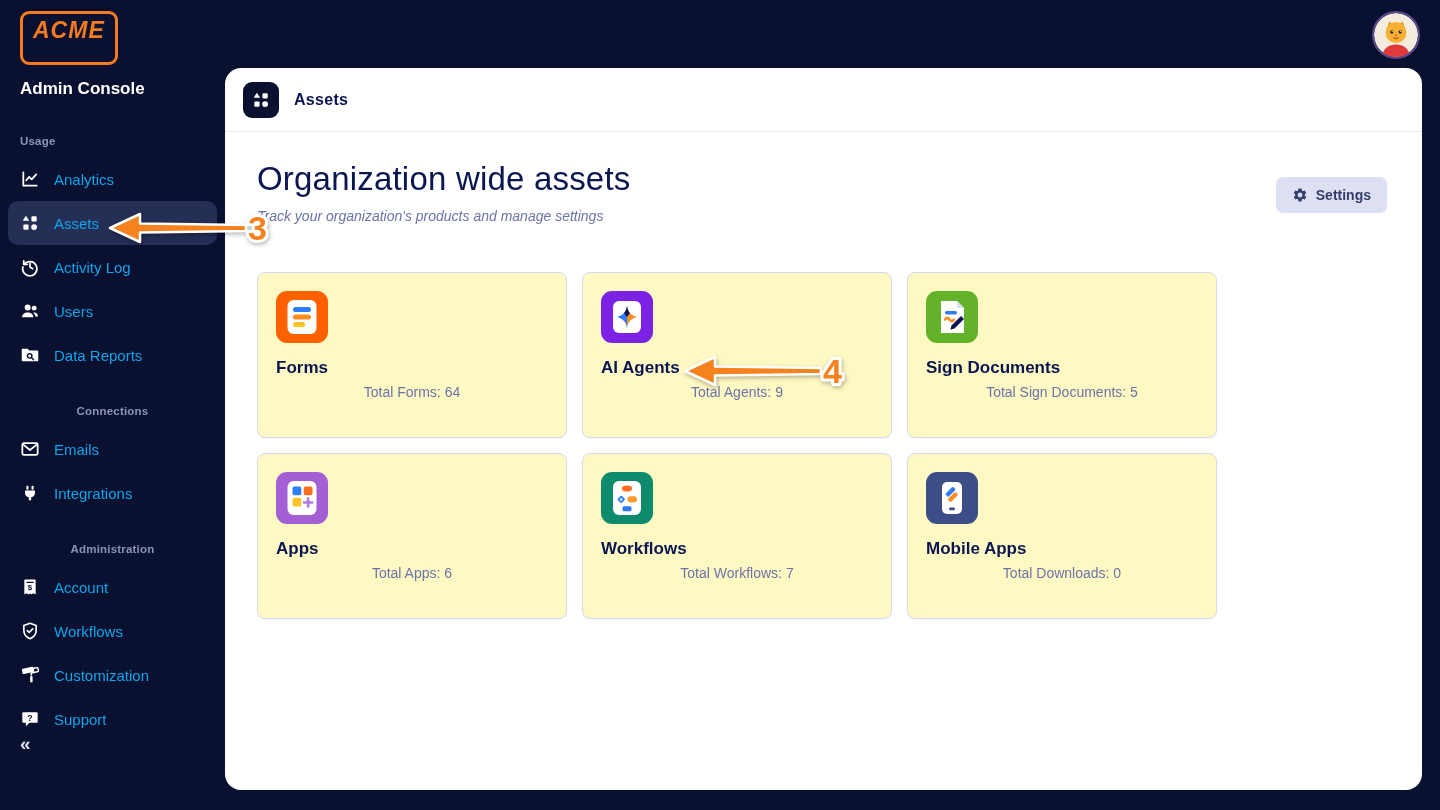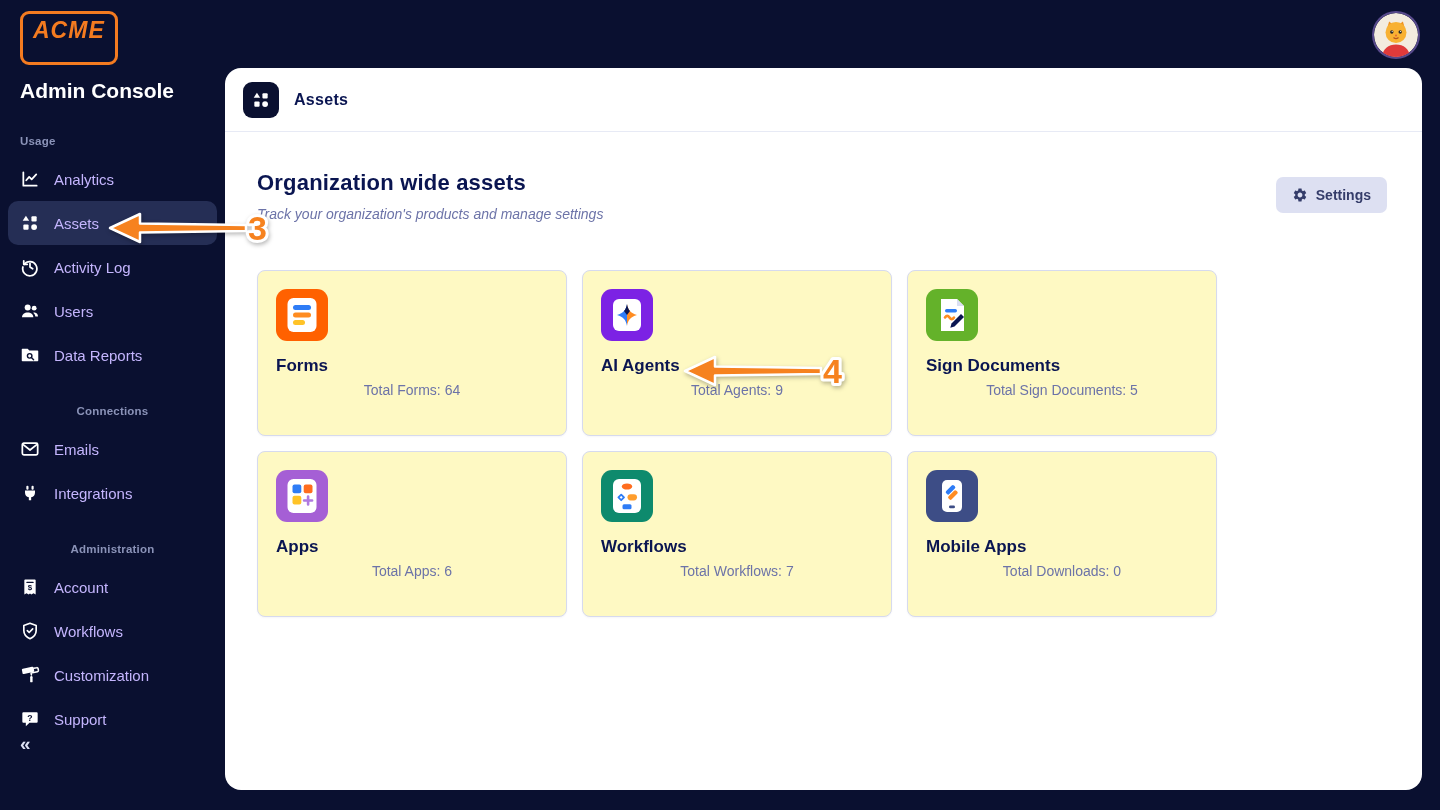--- a/index.html
+++ b/index.html
@@ -12,28 +12,28 @@
   }
 
   
   .sidebar { position:absolute; left:0; top:0; width:225px; height:810px; }
   .logo {
     position:absolute; left:20px; top:11px;
     border:3px solid #f47b20; border-radius:9px;
     padding:3px 10px 18px; color:#f47b20;
     font-weight:bold; font-style:italic; font-size:23px; letter-spacing:1px;
   }
-  .admin-title { position:absolute; left:20px; top:79px; color:#ffffff; font-size:21px; font-weight:bold; }
+  .admin-title { position:absolute; left:20px; top:79px; color:#ffffff; font-size:17px; font-weight:bold; }
   .sections { position:absolute; left:0; right:0; top:120px; }
   .section-label { margin:15px 20px 10px; font-size:11.5px; font-weight:bold; color:#8b93b8; letter-spacing:.2px; }
   .section + .section .section-label { margin-top:28px;text-align:center; }
   .nav-item {
     height:44px; margin:0 8px; padding:0 12px; border-radius:10px;
     display:flex; align-items:center; gap:14px;
-    color:#c4b5fd; font-size:15px; cursor:pointer;
+    color:#0ea5e9; font-size:15px; cursor:pointer;
   }
   .nav-item.active { background:#252e55; }
   .nav-icon { width:20px; height:20px; flex:none; display:flex; }
   .nav-icon svg { width:100%; height:100%; }
   .collapse {
     position:absolute; left:20px; top:733px;
     color:#dfe3f5; font-size:19px; font-weight:bold; letter-spacing:-2px; cursor:pointer;
   }
 
   
@@ -53,21 +53,21 @@
     padding:0 18px; border-bottom:1px solid #e7eaf5;
   }
   .header-tile {
     width:36px; height:36px; background:#0a1030; border-radius:9px;
     display:flex; align-items:center; justify-content:center;
   }
   .header-tile svg { width:20px; height:20px; }
   .header-title { font-size:16px; font-weight:bold; color:#0a1551; letter-spacing:.3px; }
 
   .content { position:relative; padding:28px 32px 0; }
-  .page-title { font-size:22px; font-weight:bold; color:#0a1551; letter-spacing:.2px;margin-top:10px; }
+  .page-title { font-size:33px; font-weight:normal; color:#0a1551; letter-spacing:.2px; }
   .page-subtitle { margin-top:10px; font-size:14px; color:#6c73a8;font-style:italic; }
   .settings-btn {
     position:absolute; top:45px; right:35px; height:36px;
     background:#dde0f2; border:none; border-radius:7px;
     display:flex; align-items:center; gap:8px; padding:8px 16px;
     color:#343c6a; font-weight:bold; font-size:14px;
     font-family:"Liberation Sans", sans-serif; cursor:pointer;
   }
   .settings-btn svg { width:16px; height:16px; }
 

